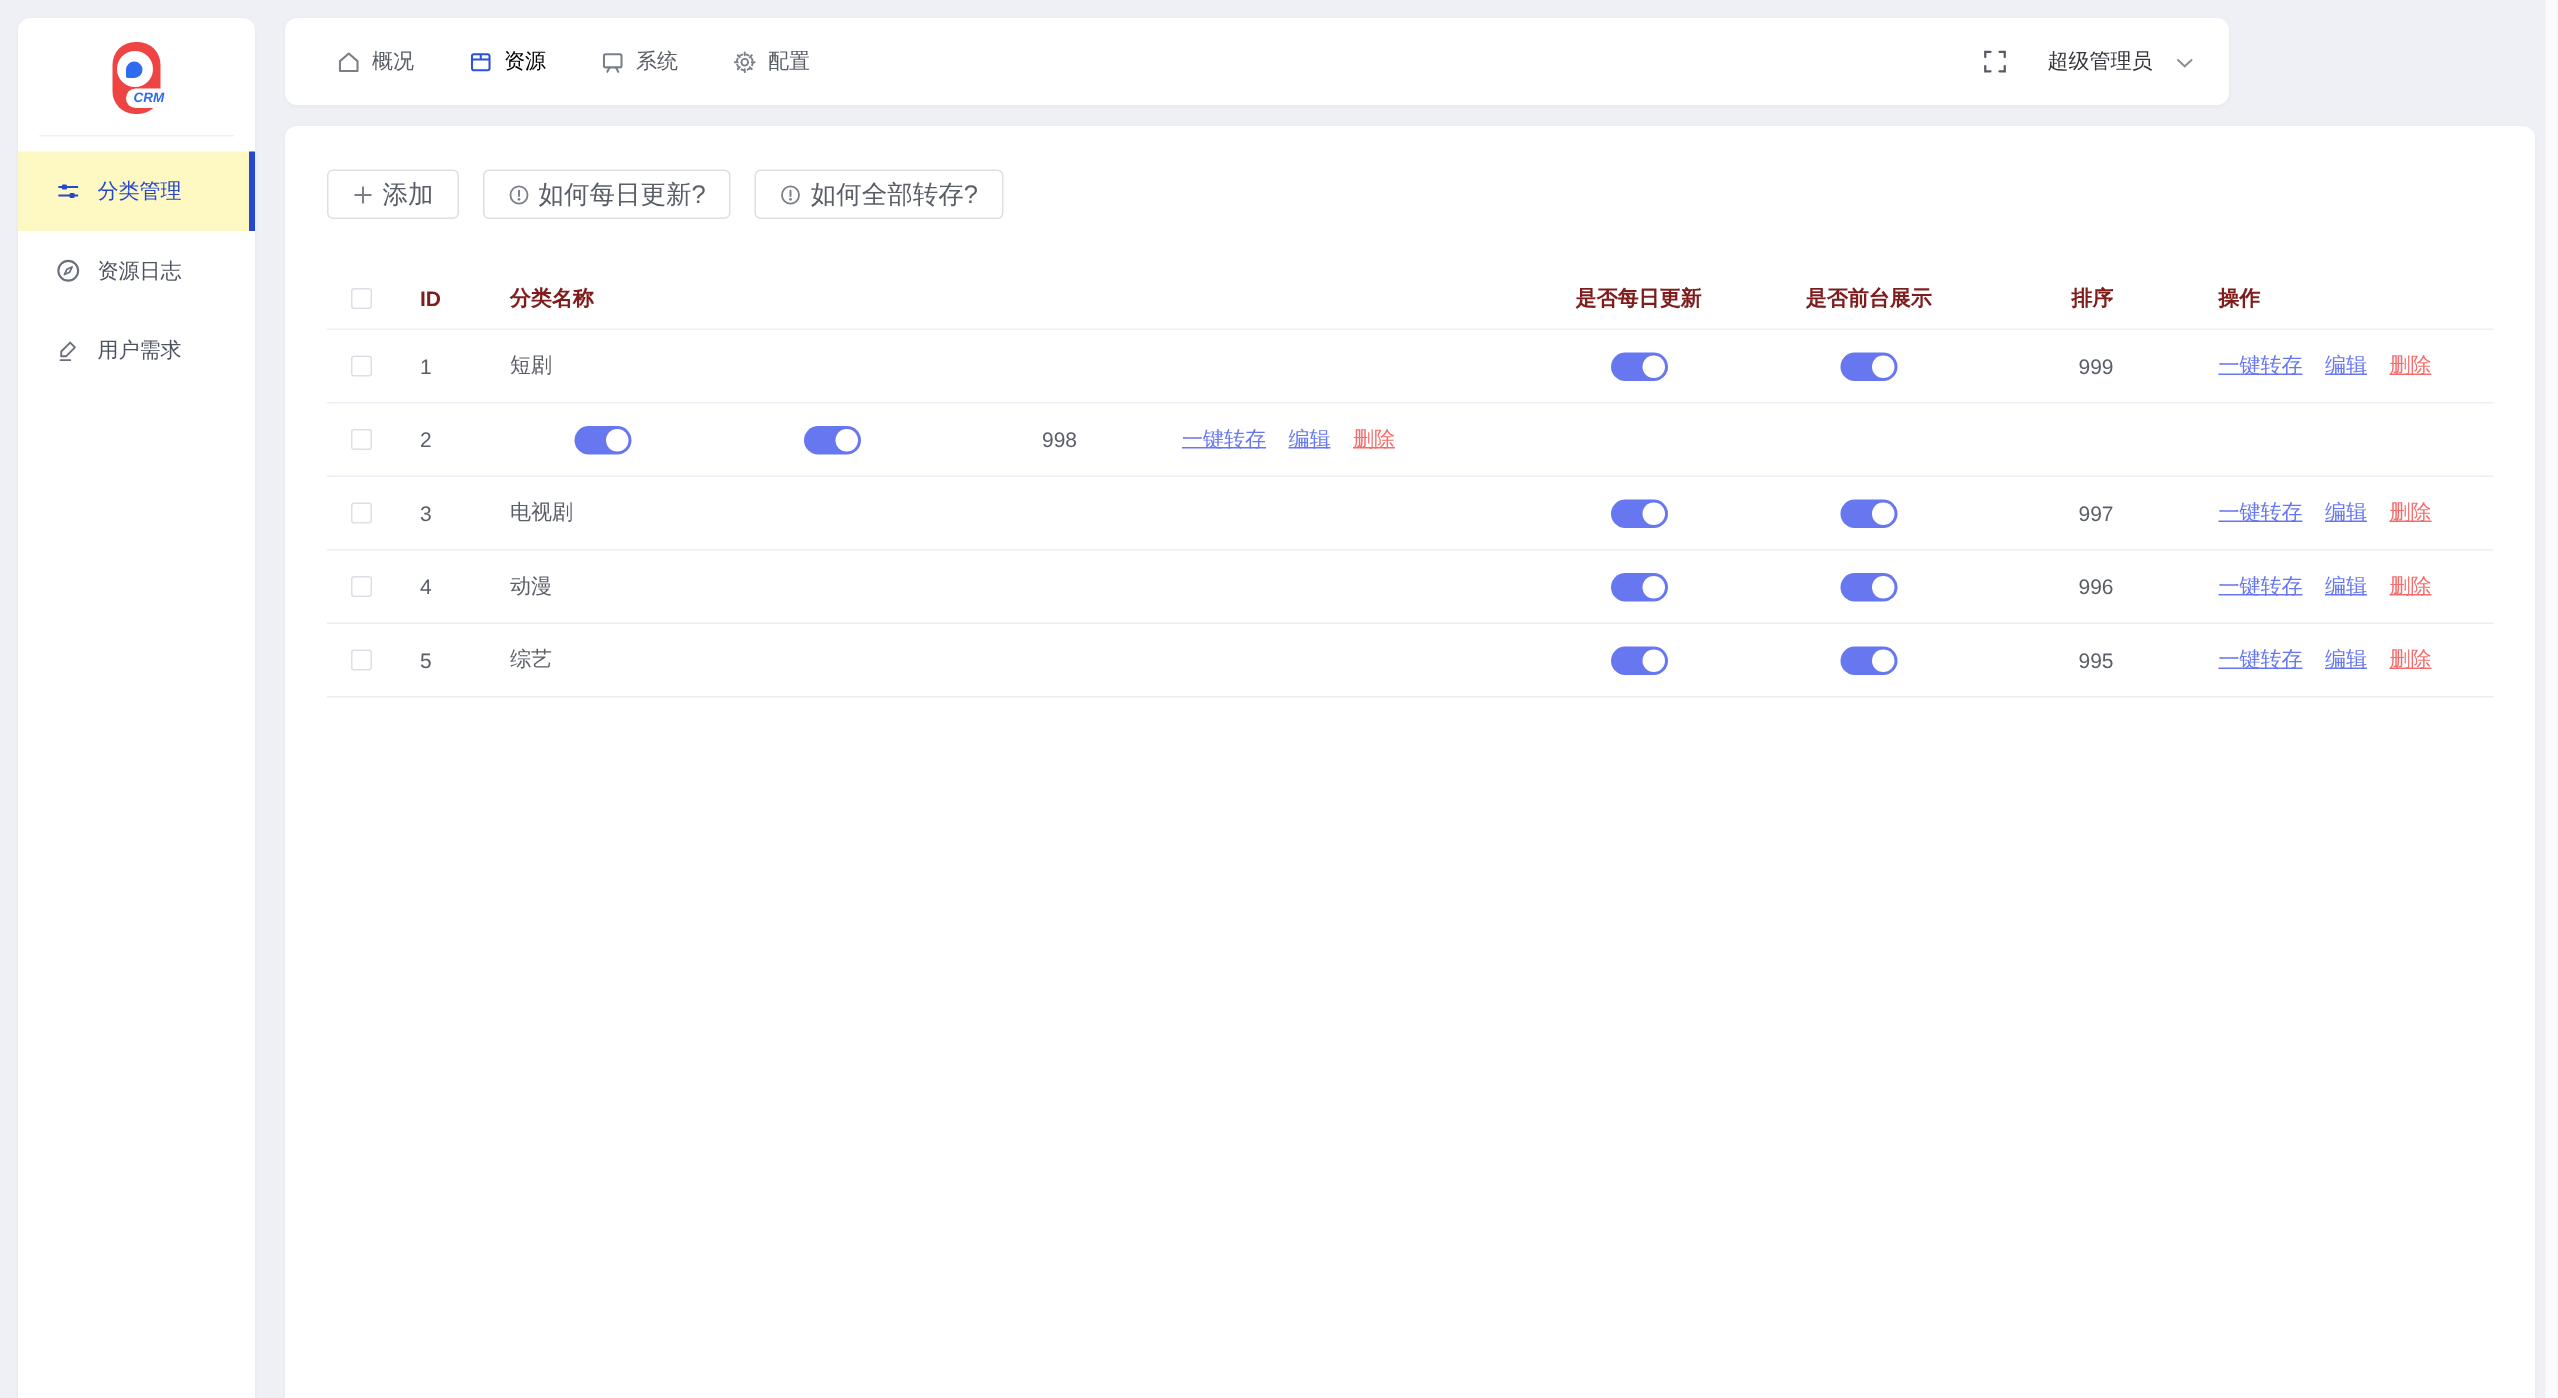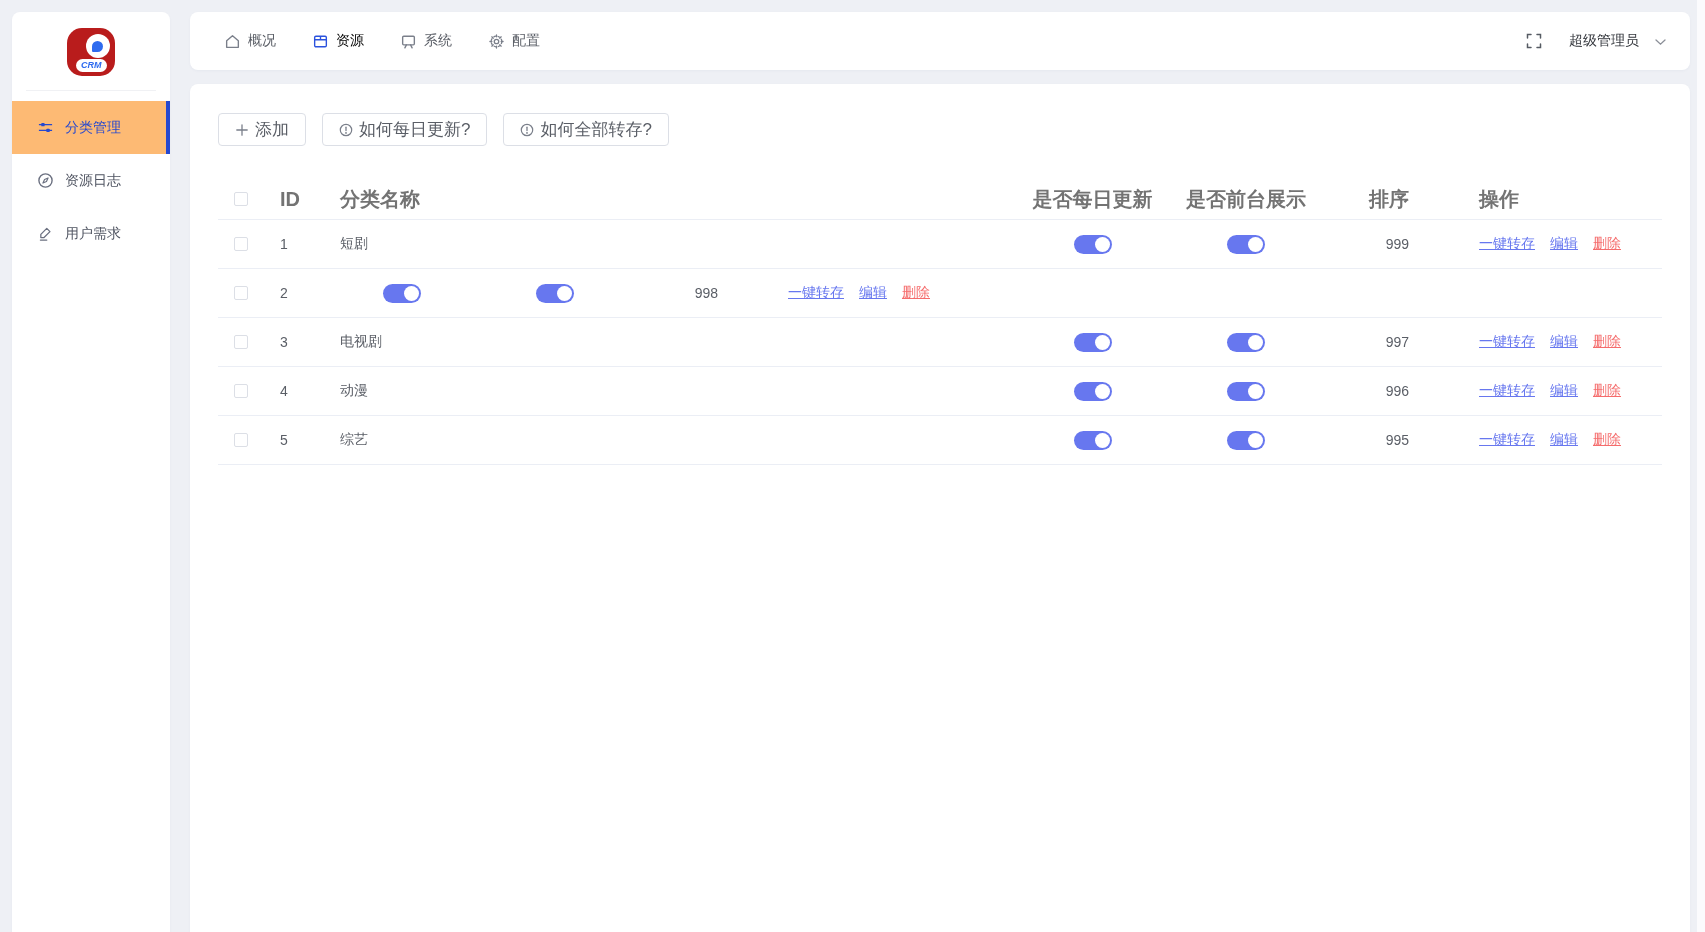--- a/index.html
+++ b/index.html
@@ -13,50 +13,50 @@
   }
   .card { background:#fff; border-radius:8px; box-shadow:0 1px 3px rgba(30,40,90,.04); }
 
   
   .sidebar {
     position:absolute; left:12px; top:12px; bottom:-20px; width:158px;
     display:flex; flex-direction:column;
   }
   .logo-wrap { padding:16px 0 14px; display:flex; justify-content:center; }
   .logo {
-    width:48px; height:48px; background:#b91c1c; border-radius:15px; position:relative;
+    width:32px; height:48px; background:#ef4444; border-radius:15px; position:relative;
   }
   .logo .lens {
     position:absolute; right:5px; top:6px; width:24px; height:24px; background:#fff; border-radius:50%;
   }
   .logo .lens::after {
     content:""; position:absolute; left:6px; top:7px; width:11px; height:11px;
     background:#2e6bef; border-radius:50% 50% 50% 10%;
   }
   .logo .pill {
     position:absolute; left:9px; bottom:4px; background:#fff; border-radius:8px;
     padding:1px 5px; font-size:9px; font-weight:bold; font-style:italic; color:#2e6bef; line-height:11px;
   }
   .logo-divider { height:1px; background:#f0f1f4; margin:0 14px 10px; }
 
   .menu { display:flex; flex-direction:column; }
   .menu-item {
     height:53px; display:flex; align-items:center; gap:11px;
     padding-left:25px; color:#4e5360; cursor:pointer; position:relative; font-size:14px;
   }
   .menu-item .ico { width:17px; height:17px; color:#6b7080; display:flex; }
-  .menu-item.active { background:#fdba74; color:#2648cf; font-weight:500; }
+  .menu-item.active { background:#fef9c3; color:#2648cf; font-weight:500; }
   .menu-item.active .ico { color:#2648cf; }
   .menu-item.active::after {
     content:""; position:absolute; right:0; top:0; bottom:0; width:4px; background:#2648cf;
   }
 
   
   .topbar {
-    position:absolute; left:190px; top:12px; width:1500px; height:58px;
+    position:absolute; left:190px; top:12px; width:1296px; height:58px;
     display:flex; align-items:center; padding:0 24px 0 34px;
   }
   .topnav { display:flex; gap:36px; align-items:center; }
   .topnav-item { display:flex; align-items:center; gap:7px; color:#5a5e66; cursor:pointer; }
   .topnav-item .ico { width:17px; height:17px; display:flex; color:#7a7f8a; }
   .topnav-item.active { color:#000000; }
   .topnav-item.active .ico { color:#2b52dd; }
   .topbar-right { margin-left:auto; display:flex; align-items:center; gap:26px; }
   .fullscreen-btn { width:18px; height:18px; color:#565b63; cursor:pointer; display:flex; }
   .user-chip { display:flex; align-items:center; gap:16px; cursor:pointer; color:#33363c; }
@@ -72,21 +72,21 @@
     height:33px; border:1px solid #dcdfe6; background:#fff; border-radius:4px;
     display:inline-flex; align-items:center; gap:6px; padding:0 16px;
     font-size:17px; color:#5a5e66; cursor:pointer;
     font-family:inherit;
   }
   .btn .bico { width:14px; height:14px; display:flex; color:#7a7f8a; }
 
   
   .table { margin-top:33px; }
   .trow { display:flex; align-items:center; border-bottom:1px solid #ebeef5; }
-  .thead { height:41px; color:#737373; font-weight:bold; font-size:20px; }
+  .thead { height:41px; color:#7f1d1d; font-weight:bold; font-size:14px; }
   .tbody-row { height:49px; color:#5a5e66; }
   .col-check { width:44px; padding-left:16px; display:flex; }
   .col-id { width:62px; padding-left:18px; }
   .col-name { flex:1; padding-left:16px; }
   .col-daily { width:155px; display:flex; justify-content:center; }
   .col-front { width:152px; display:flex; justify-content:center; }
   .col-sort { width:95px; text-align:right; padding-right:8px; }
   .col-actions { width:245px; padding-left:62px; display:flex; gap:15px; white-space:nowrap; }
 
   .checkbox {

